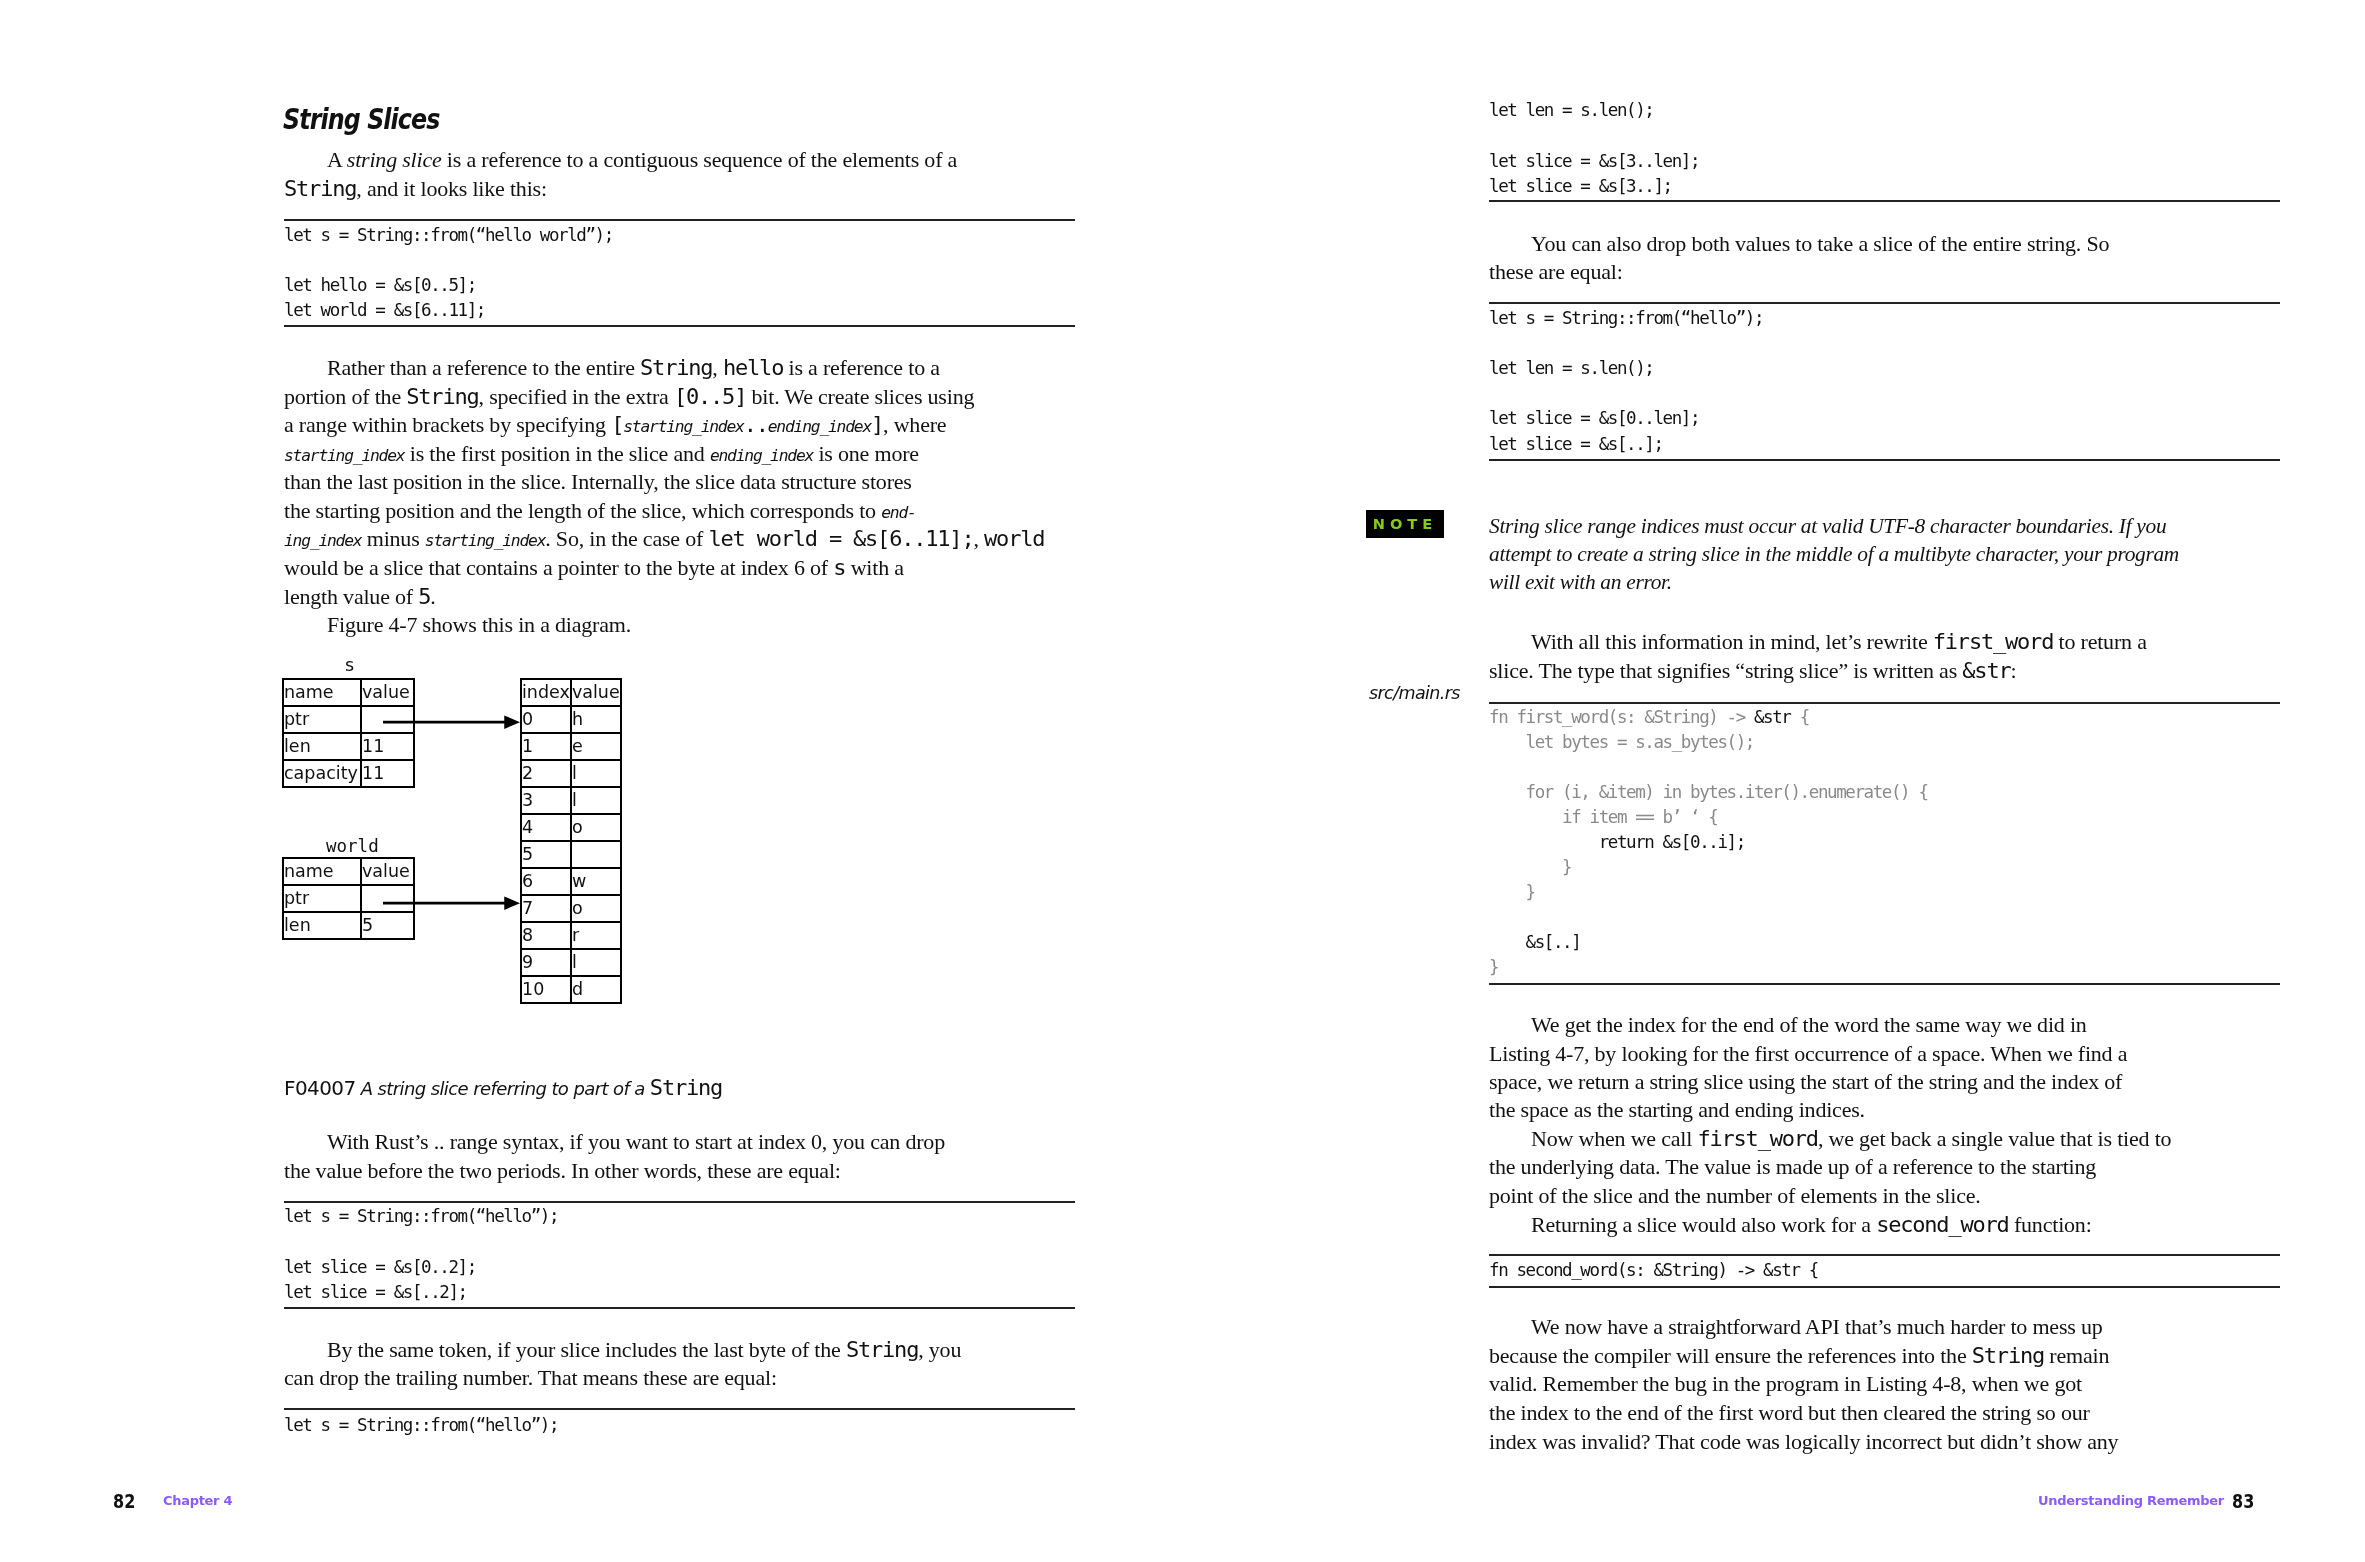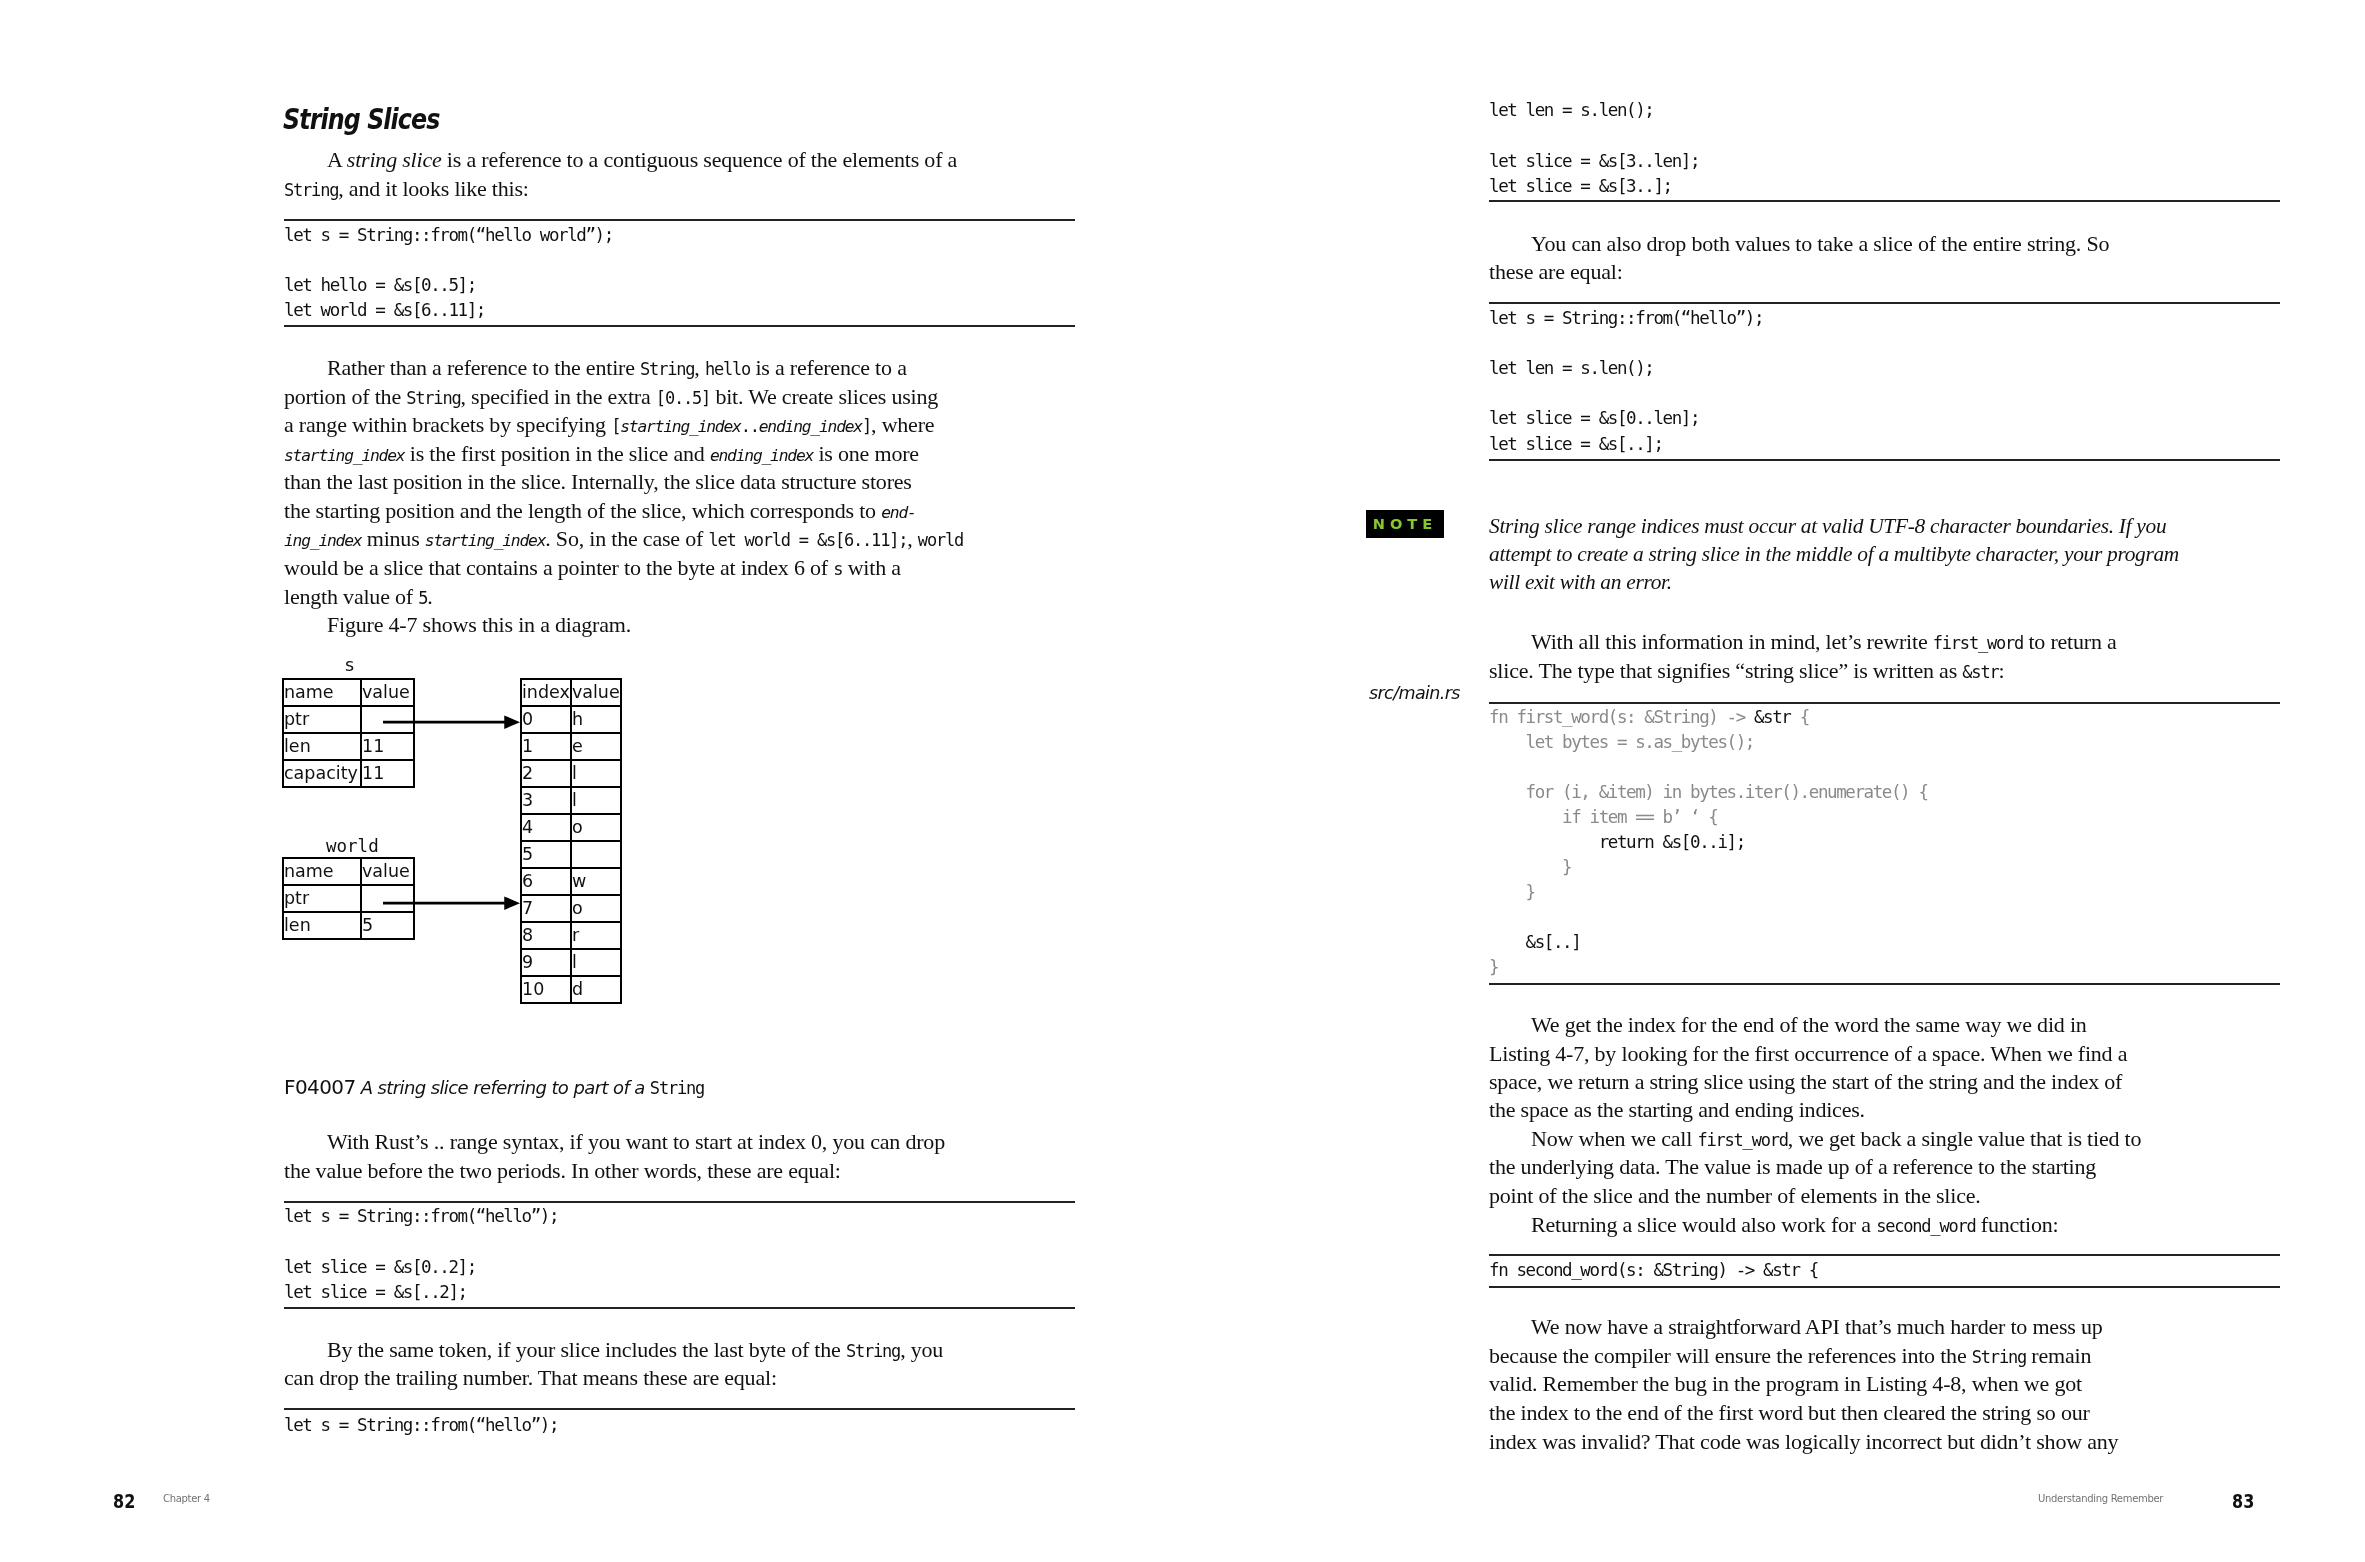--- a/index.html
+++ b/index.html
@@ -1,28 +1,28 @@
 <!DOCTYPE html>
 <html style="font-size:9px"><head>
 <meta charset="utf-8">
 <style>
   html, body { margin:0; padding:0; background:#ffffff; }
   body { width:2366px; height:1563px; position:relative; overflow:hidden; color:#111; }
   .abs { position:absolute; }
   .serif { font-family:"Liberation Serif","DejaVu Serif",serif; font-size:22px; line-height:29px; letter-spacing:-0.2px; }
   .line { position:absolute; white-space:nowrap; }
-  .mono { font-family:"DejaVu Sans Mono","Liberation Mono",monospace; font-size:17px; letter-spacing:-1.2px; }
+  .mono { font-family:"DejaVu Sans Mono","Liberation Mono",monospace; font-size:22px; letter-spacing:-1.2px; }
   .imono { font-family:"DejaVu Sans Mono","Liberation Mono",monospace; font-style:italic; font-size:16.3px; letter-spacing:-1.2px; }
   .code { position:absolute; font-family:"DejaVu Sans Mono","Liberation Mono",monospace; font-size:17.5px; letter-spacing:-1.4px; white-space:pre; color:#111; }
   .code.dim { color:#8a8a8a; }
   .rule { position:absolute; height:1.7px; background:#222; }
   .title { font-family:"DejaVu Sans","Liberation Sans",sans-serif; font-weight:bold; font-style:italic; font-size:28px; letter-spacing:-1.1px; transform:scaleX(0.85); transform-origin:left top; }
   .sans { font-family:"DejaVu Sans","Liberation Sans",sans-serif; }
   .footer-num { font-family:"DejaVu Sans","Liberation Sans",sans-serif; font-weight:bold; font-size:20px; transform:scaleX(0.8); transform-origin:left top; }
-  .footer-txt { font-family:"DejaVu Sans","Liberation Sans",sans-serif; font-weight:400; font-size:10px; color:#737373; letter-spacing:-0.3px; }
+  .footer-txt { font-family:"DejaVu Sans","Liberation Sans",sans-serif; font-weight:700; font-size:13px; color:#8b5cf6; letter-spacing:-0.3px; }
   .note-badge { position:absolute; background:#000; color:#84cc16; font-family:"DejaVu Sans","Liberation Sans",sans-serif; font-weight:bold; font-size:14.6px; letter-spacing:5px; text-align:center; }
   .note-text { font-family:"Liberation Serif","DejaVu Serif",serif; font-style:italic; font-size:21.4px; letter-spacing:-0.3px; }
   .fname { font-family:"DejaVu Sans","Liberation Sans",sans-serif; font-style:italic; font-size:17.5px; letter-spacing:-0.6px; }
   .caption { font-family:"DejaVu Sans","Liberation Sans",sans-serif; font-size:18px; letter-spacing:-0.6px; }
   .caption i { font-style:italic; }
   
   .dtable { position:absolute; border-collapse:collapse; font-family:"DejaVu Sans","Liberation Sans",sans-serif; font-size:17.5px; }
   .dtable td { border:2.8px solid #000; padding:0; height:25px; line-height:25px; }
   .dlabel { position:absolute; font-family:"DejaVu Sans Mono","Liberation Mono",monospace; font-size:17.5px; }
 </style>

